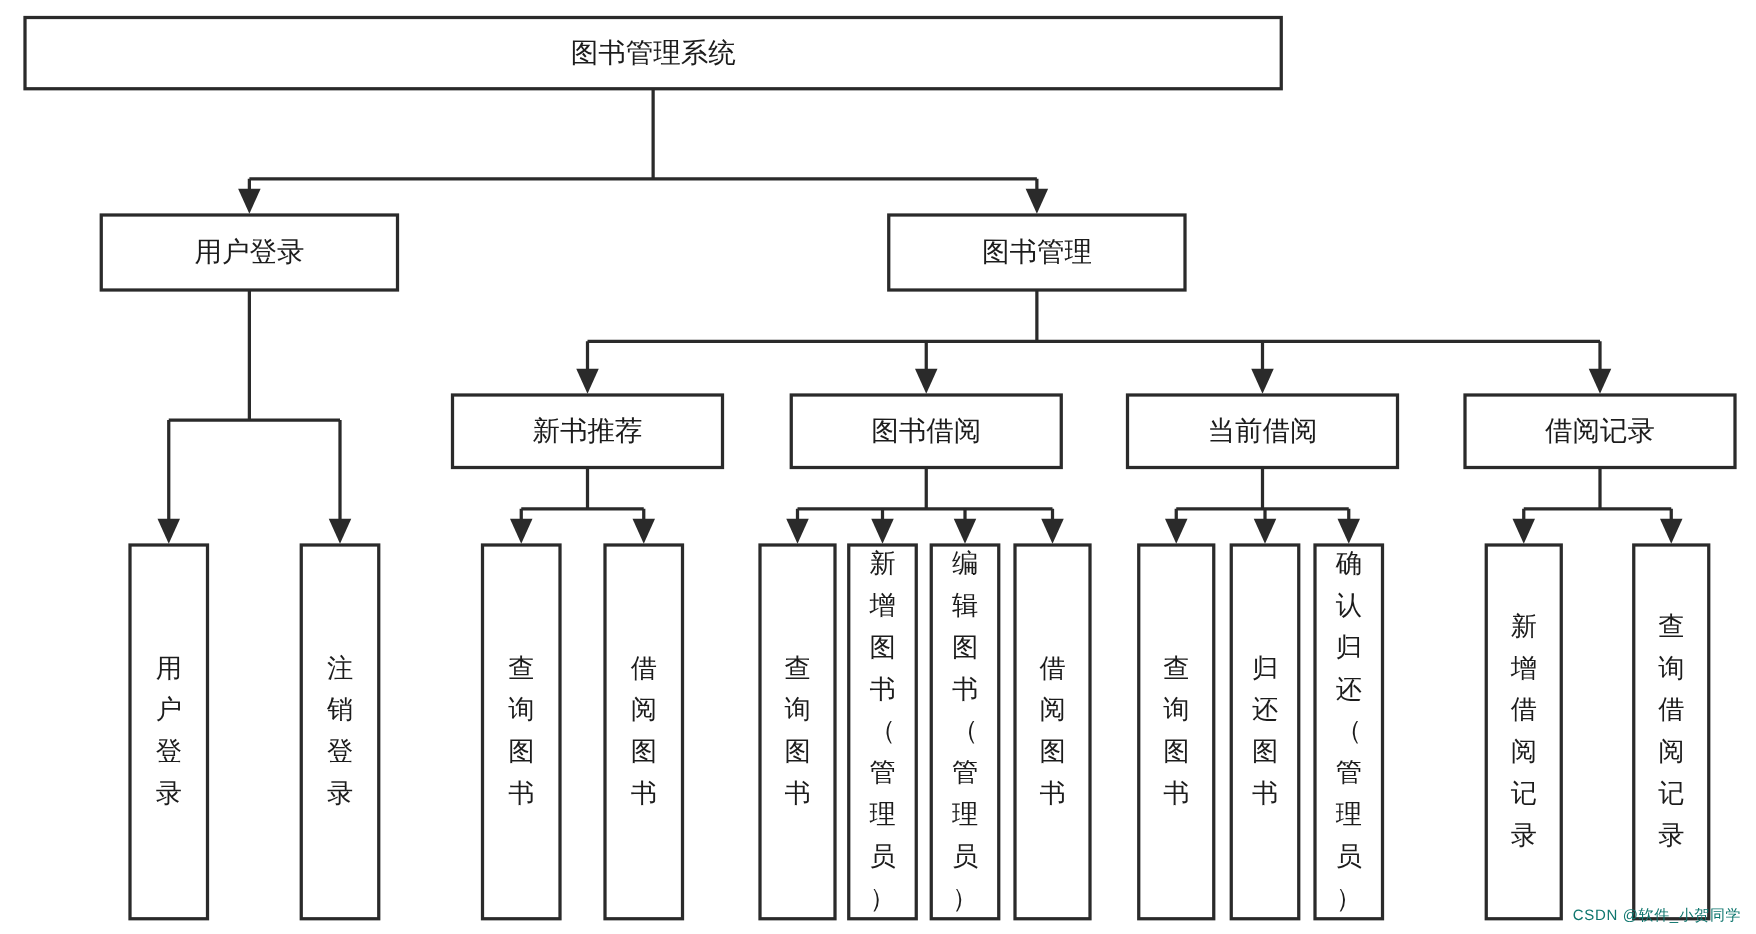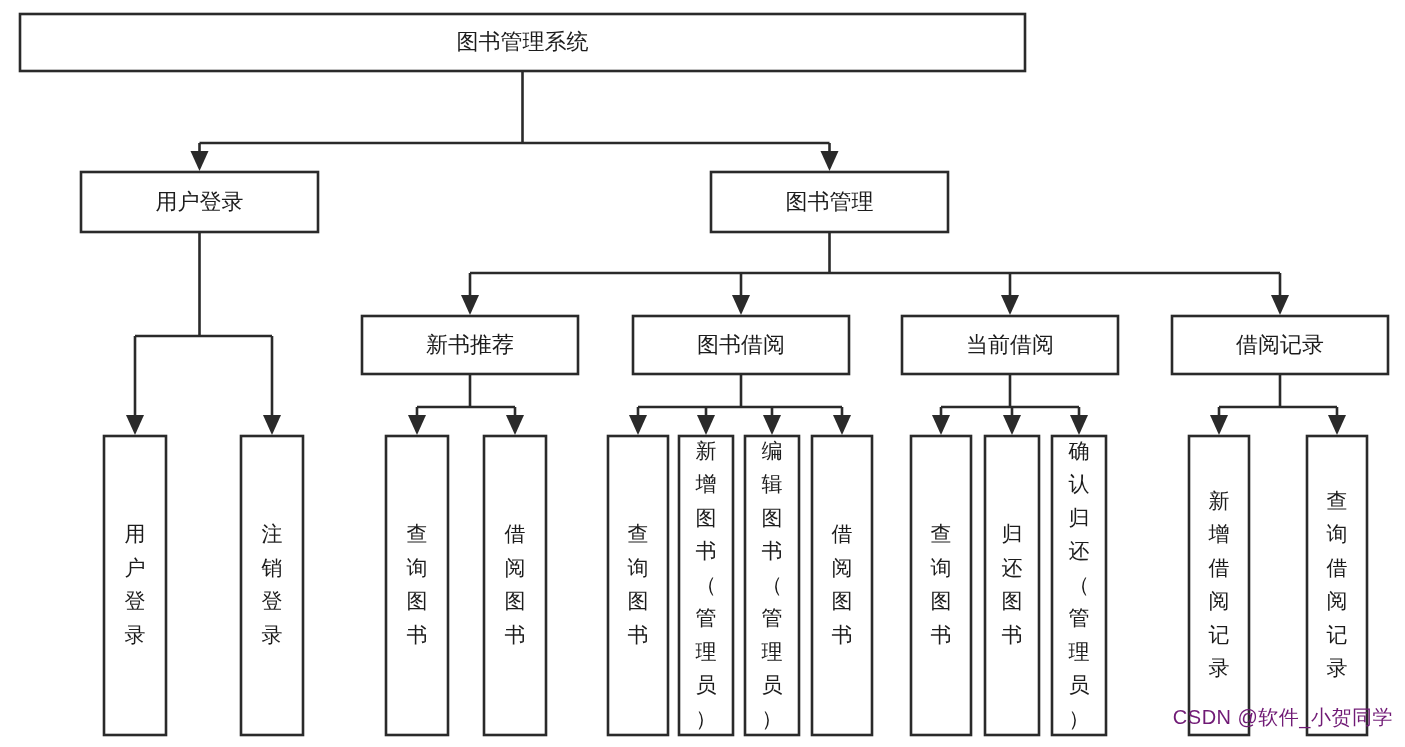--- a/index.html
+++ b/index.html
@@ -47,24 +47,24 @@
     font-size: 22px;
     text-anchor: middle;
     dominant-baseline: middle;
   }
   .node-label.vertical-label {
     font-size: 21px;
   }
   .watermark-text {
     position: absolute;
     right: 12px;
-    bottom: 16px;
+    bottom: 6px;
     font-family: "Liberation Sans", "DejaVu Sans", sans-serif;
-    font-size: 20px;
-    color: #701a75;
+    font-size: 12px;
+    color: #0f766e;
     white-space: nowrap;
     letter-spacing: 0.5px;
   }
 </style>
 </head>
 <body>
 
 <div id="diagram-root">
   <svg class="diagram-canvas" viewBox="0 0 1405 747">
     <g id="edge-layer">

